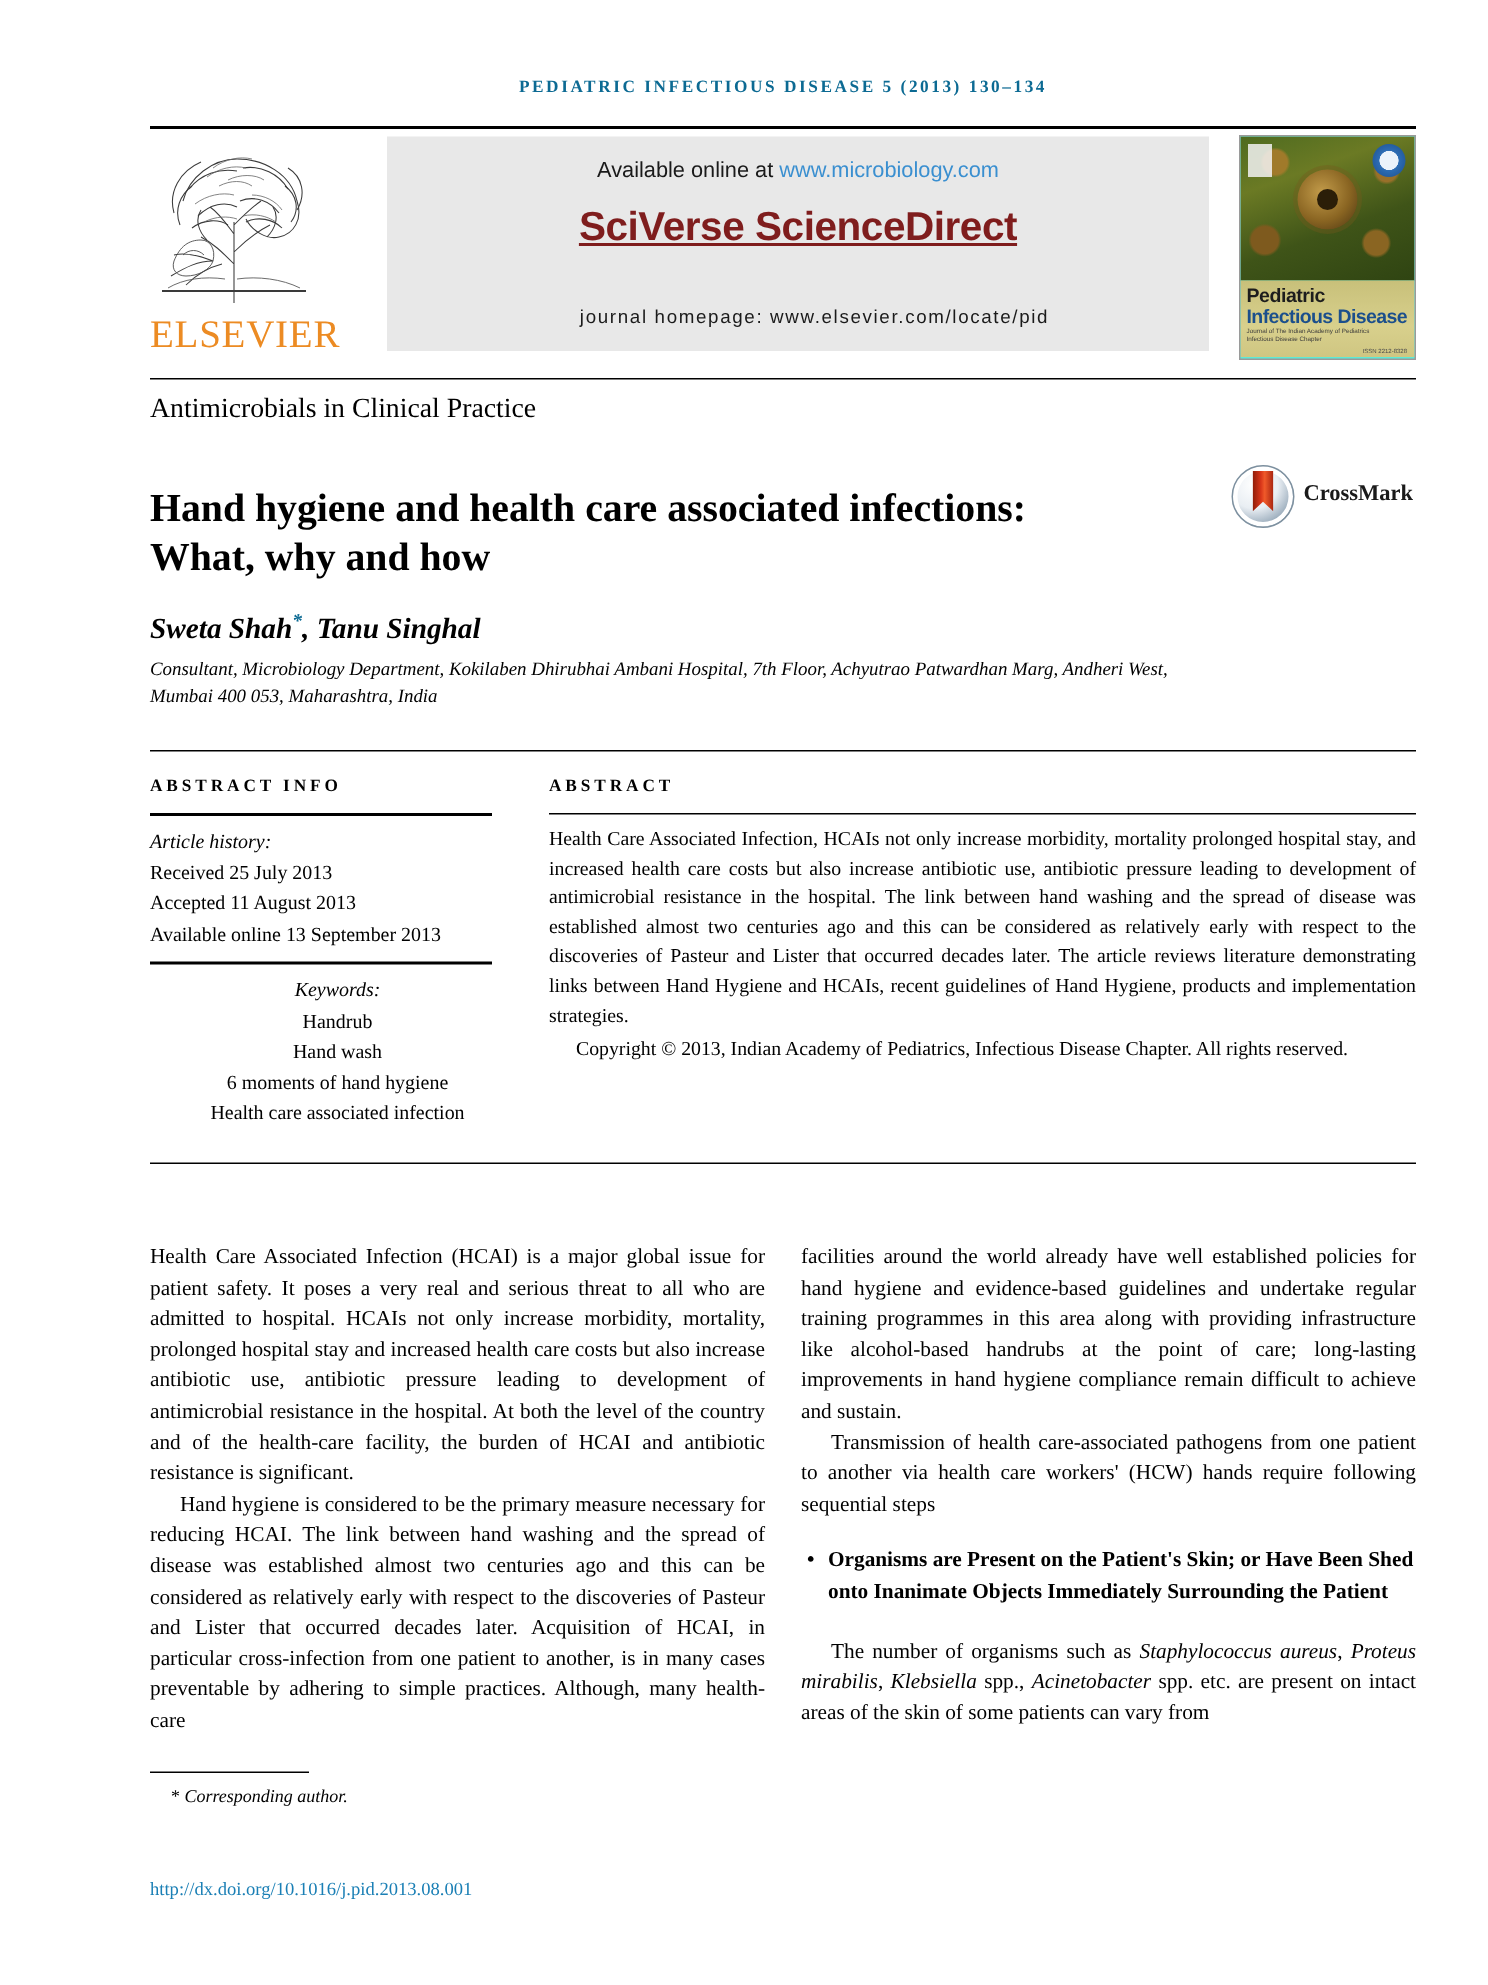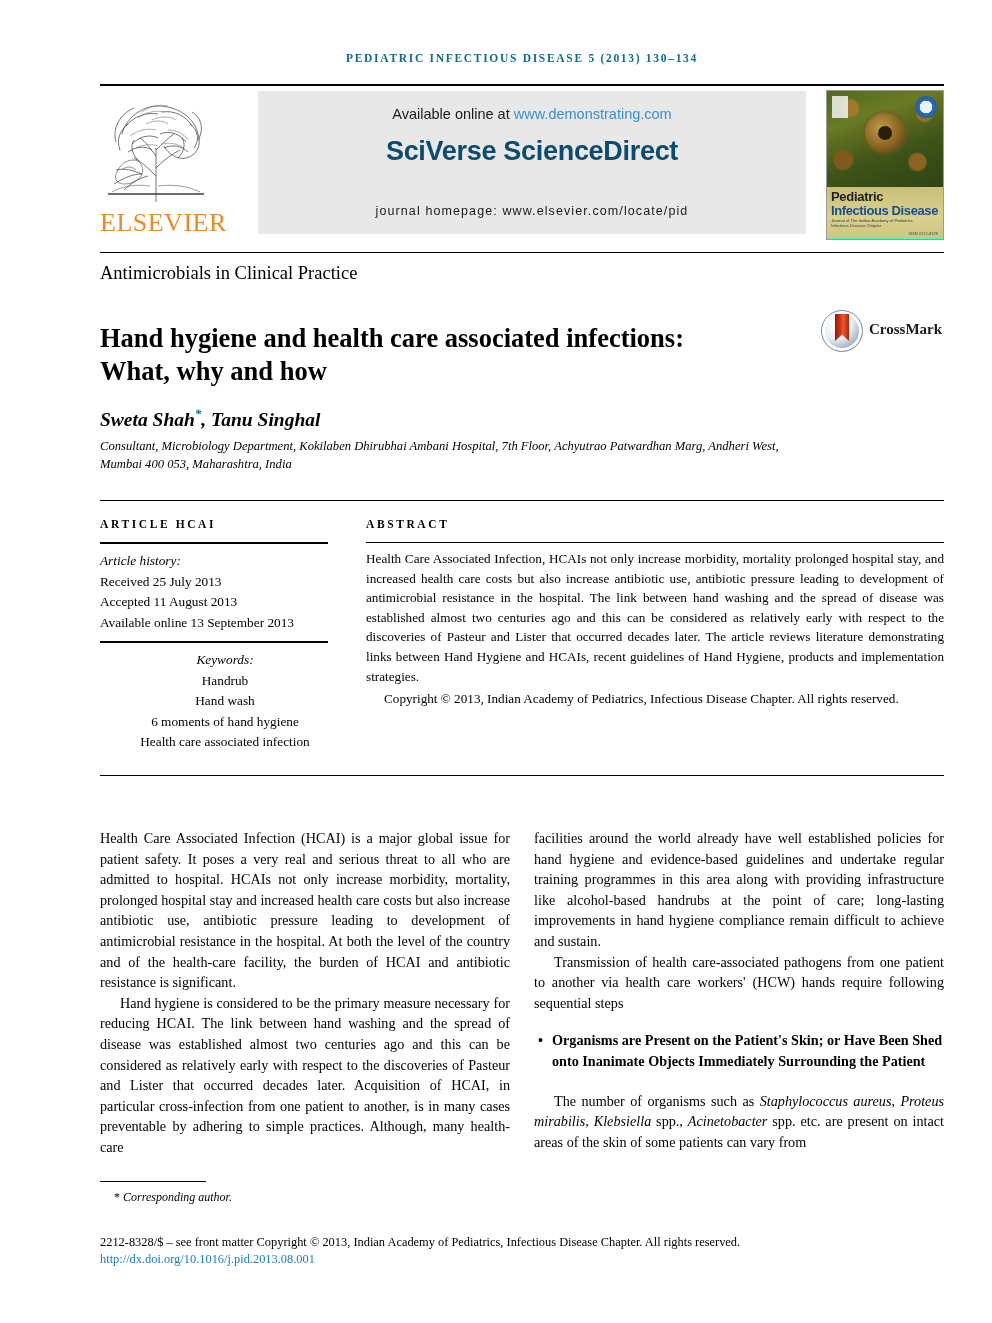--- a/index.html
+++ b/index.html
@@ -85,26 +85,27 @@
   }
   .sd-avail a {
     color: #3a8fd0;
     text-decoration: none;
   }
   .sd-logo {
     margin-top: 14px;
     font-family: "Liberation Sans", sans-serif;
     font-weight: bold;
     font-size: 27px;
-    color: #0c4a6e;
+    color: #7f1d1d;
     letter-spacing: -0.3px;
+    text-decoration: underline;
   }
   .sd-home {
     position: absolute;
-    left: 0; bottom: 16px;
+    left: 11px; bottom: 16px;
     width: 548px;
     text-align: center;
     font-family: "Liberation Sans", sans-serif;
     font-size: 12.5px;
     letter-spacing: 1.1px;
     color: #1a1a1a;
   }
 
   
   .cover {
@@ -433,21 +434,21 @@
           <path d="M14 84 C18 74 24 70 32 70 C38 70 42 76 40 84 C38 90 30 94 22 94 C16 94 12 90 14 84 Z"></path>
           <path d="M20 80 C24 76 30 76 34 80"></path>
         </g>
       </svg>
       <div class="elsevier-word">ELSEVIER</div>
     </div>
 
     <div class="sd-banner">
       <div class="sd-avail">
         <span>Available online at</span>
-        <a href="#">www.demonstrating.com</a>
+        <a href="#">www.microbiology.com</a>
       </div>
       <div class="sd-logo">SciVerse ScienceDirect</div>
       <div class="sd-home">journal homepage: www.elsevier.com/locate/pid</div>
     </div>
 
     <div class="cover">
       <div class="cover-img">
         <div class="cover-virus"></div>
         <div class="cover-elsevier-mark"></div>
         <div class="cover-seal"></div>
@@ -472,21 +473,21 @@
     <div class="cm-text">CrossMark</div>
   </div>
 
   <div class="authors">
     <span>Sweta Shah</span><span class="star">*</span><span>, Tanu Singhal</span>
   </div>
   <div class="affiliation">Consultant, Microbiology Department, Kokilaben Dhirubhai Ambani Hospital, 7th Floor, Achyutrao Patwardhan Marg, Andheri West, Mumbai 400 053, Maharashtra, India</div>
 
   <div class="rule-thin-2"></div>
 
-  <div class="colhead info-head">ARTICLE HCAI</div>
+  <div class="colhead info-head">ABSTRACT INFO</div>
   <div class="info-rule-a"></div>
   <div class="info-history">
     <div class="lbl">Article history:</div>
     <div>Received 25 July 2013</div>
     <div>Accepted 11 August 2013</div>
     <div>Available online 13 September 2013</div>
   </div>
   <div class="info-rule-b"></div>
   <div class="info-keywords">
     <div class="lbl">Keywords:</div>
@@ -519,16 +520,15 @@
     <p class="after-list"><span>The number of organisms such as </span><i>Staphylococcus aureus</i><span>, </span><i>Proteus mirabilis</i><span>, </span><i>Klebsiella</i><span> spp., </span><i>Acinetobacter</i><span> spp. etc. are present on intact areas of the skin of some patients can vary from</span></p>
   </div>
 
   <div class="foot-rule"></div>
   <div class="footnote">
     <div class="fn-corr">
       <span class="star">*</span>
       <span>Corresponding author.</span>
     </div>
   </div>
-  <div class="footer-copy">2212-8328/$ – see front matter Copyright © 2013, Indian Academy of Pediatrics, Infectious Disease Chapter. All rights reserved.</div>
   <a class="footer-doi" href="#">http://dx.doi.org/10.1016/j.pid.2013.08.001</a>
 
 </div>
 
 </body></html>

